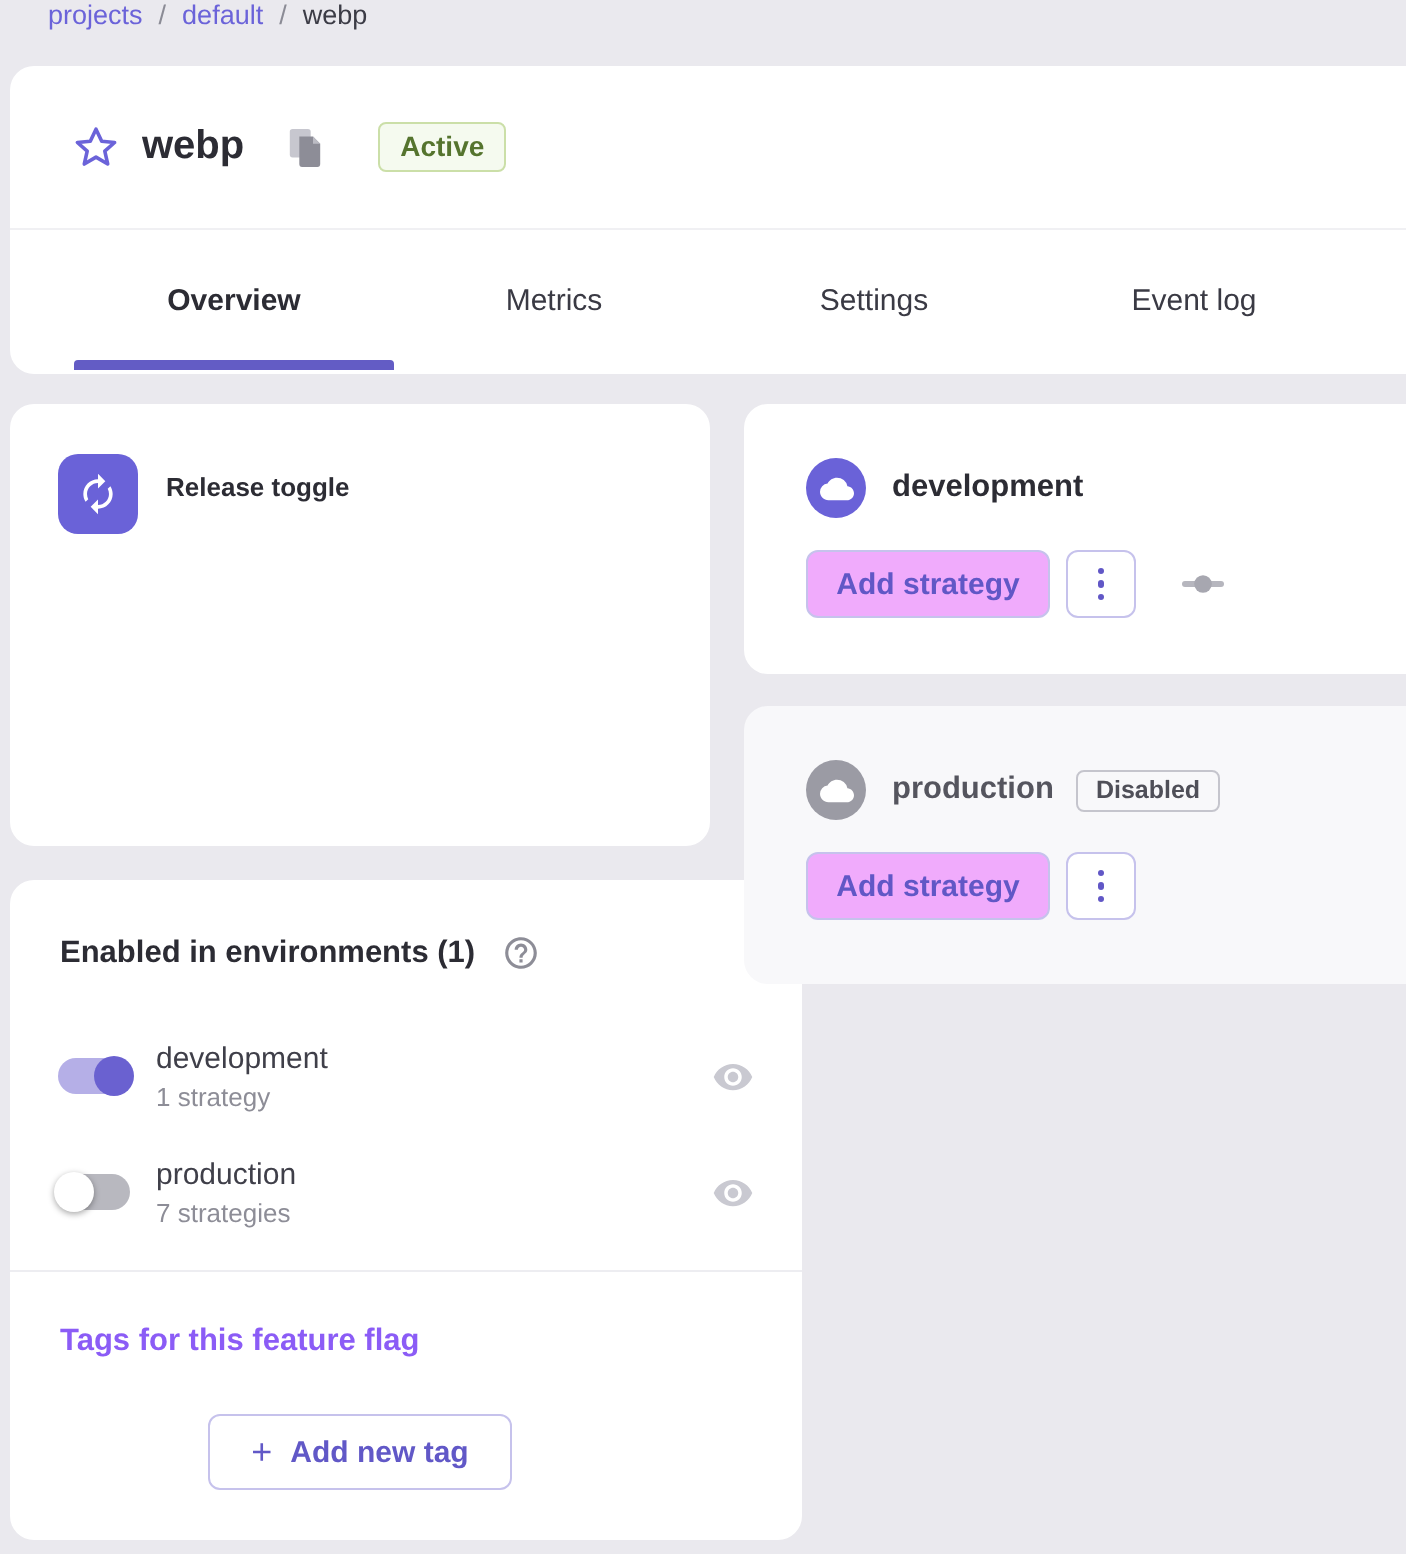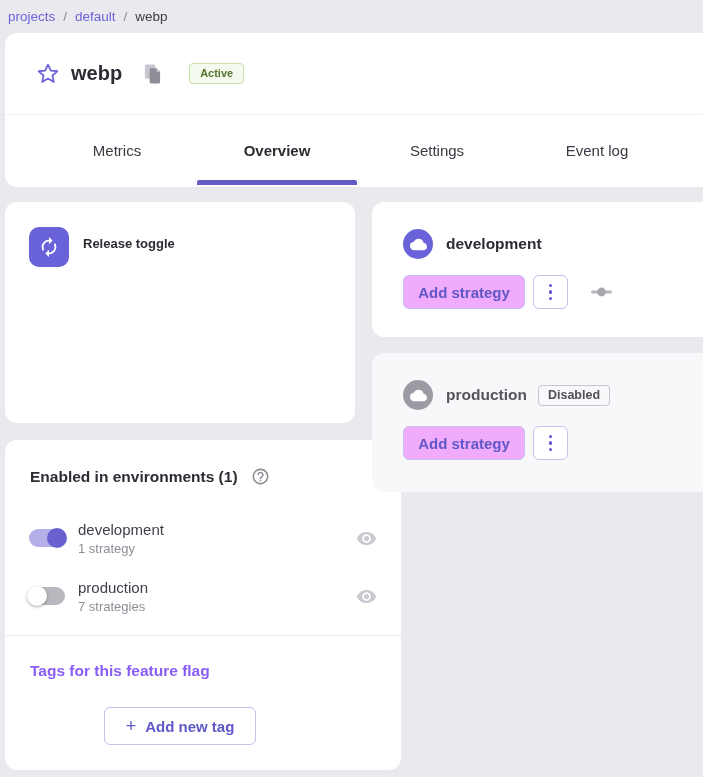--- a/index.html
+++ b/index.html
@@ -6,22 +6,22 @@
   html,body { width:703px; height:777px; }
   body {
     position:relative;
     background:#eae9ee;
     font-family:"Liberation Sans", sans-serif;
     color:#2c2c34;
     overflow:hidden;
   }
   
   .breadcrumb {
-    position:absolute; top:0; left:8px; height:24px;
-    display:flex; align-items:flex-end; gap:8px;
+    position:absolute; top:0; left:24px; height:24px;
+    display:flex; align-items:flex-start; gap:8px;
     font-size:13.5px;
   }
   .crumb-link { color:#6b63d9; cursor:pointer; }
   .crumb-sep  { color:#8b8b95; }
   .crumb-current { color:#3c3c46; }
 
   
   .header-card {
     position:absolute; left:5px; top:33px; width:698px; height:154px;
     background:#fff; border-radius:12px 0 0 12px;
@@ -29,21 +29,21 @@
   .title-row {
     height:82px; display:flex; align-items:center; padding-left:30px;
     border-bottom:1px solid #f0f0f3;
   }
   .fav-btn { width:26px; height:26px; display:flex; align-items:center; justify-content:center; cursor:pointer; }
   .flag-title { font-size:20px; color:#2c2c34; margin-left:10px; }
   .copy-btn { margin-left:21px; display:flex; align-items:center; cursor:pointer; }
   .status-badge {
     margin-left:27px; padding:3px 10px 4px;
     background:#f5faef; border:1px solid #cbdfa8; border-radius:4px;
-    color:#55742e; font-size:11px; font-weight:bold;
+    color:#55742e; font-size:14px; font-weight:bold;
   }
   .tabs-row { display:flex; height:71px; padding-left:32px; }
   .tab {
     width:160px; display:flex; align-items:center; justify-content:center;
     font-size:15px; color:#3a3a44; cursor:pointer; position:relative;
   }
   .tab.active { font-weight:bold; color:#2c2c34; }
   .tab.active .tab-underline {
     position:absolute; left:0; right:0; bottom:1px; height:5px;
     background:#635cc5; border-radius:2px 2px 0 0;
@@ -164,26 +164,26 @@
     <span class="copy-btn">
       <svg width="19" height="21" viewBox="0 0 20 22">
         <rect x="2" y="1.5" width="11" height="15" rx="1.5" fill="#c7c7cf"></rect>
         <path d="M7 5.5 h7.2 l3.8 3.8 v10.7 a1.5 1.5 0 0 1 -1.5 1.5 h-8 a1.5 1.5 0 0 1 -1.5 -1.5 z" fill="#8d8d97"></path>
         <path d="M14.2 5.5 l3.8 3.8 h-3.8 z" fill="#bcbcc4"></path>
       </svg>
     </span>
     <span class="status-badge">Active</span>
   </div>
   <div class="tabs-row">
-    <div class="tab">
-      <span>Metrics</span>
-    </div>
     <div class="tab active">
       <span>Overview</span>
       <span class="tab-underline"></span>
+    </div>
+    <div class="tab">
+      <span>Metrics</span>
     </div>
     <div class="tab">
       <span>Settings</span>
     </div>
     <div class="tab">
       <span>Event log</span>
     </div>
   </div>
 </section>
 

